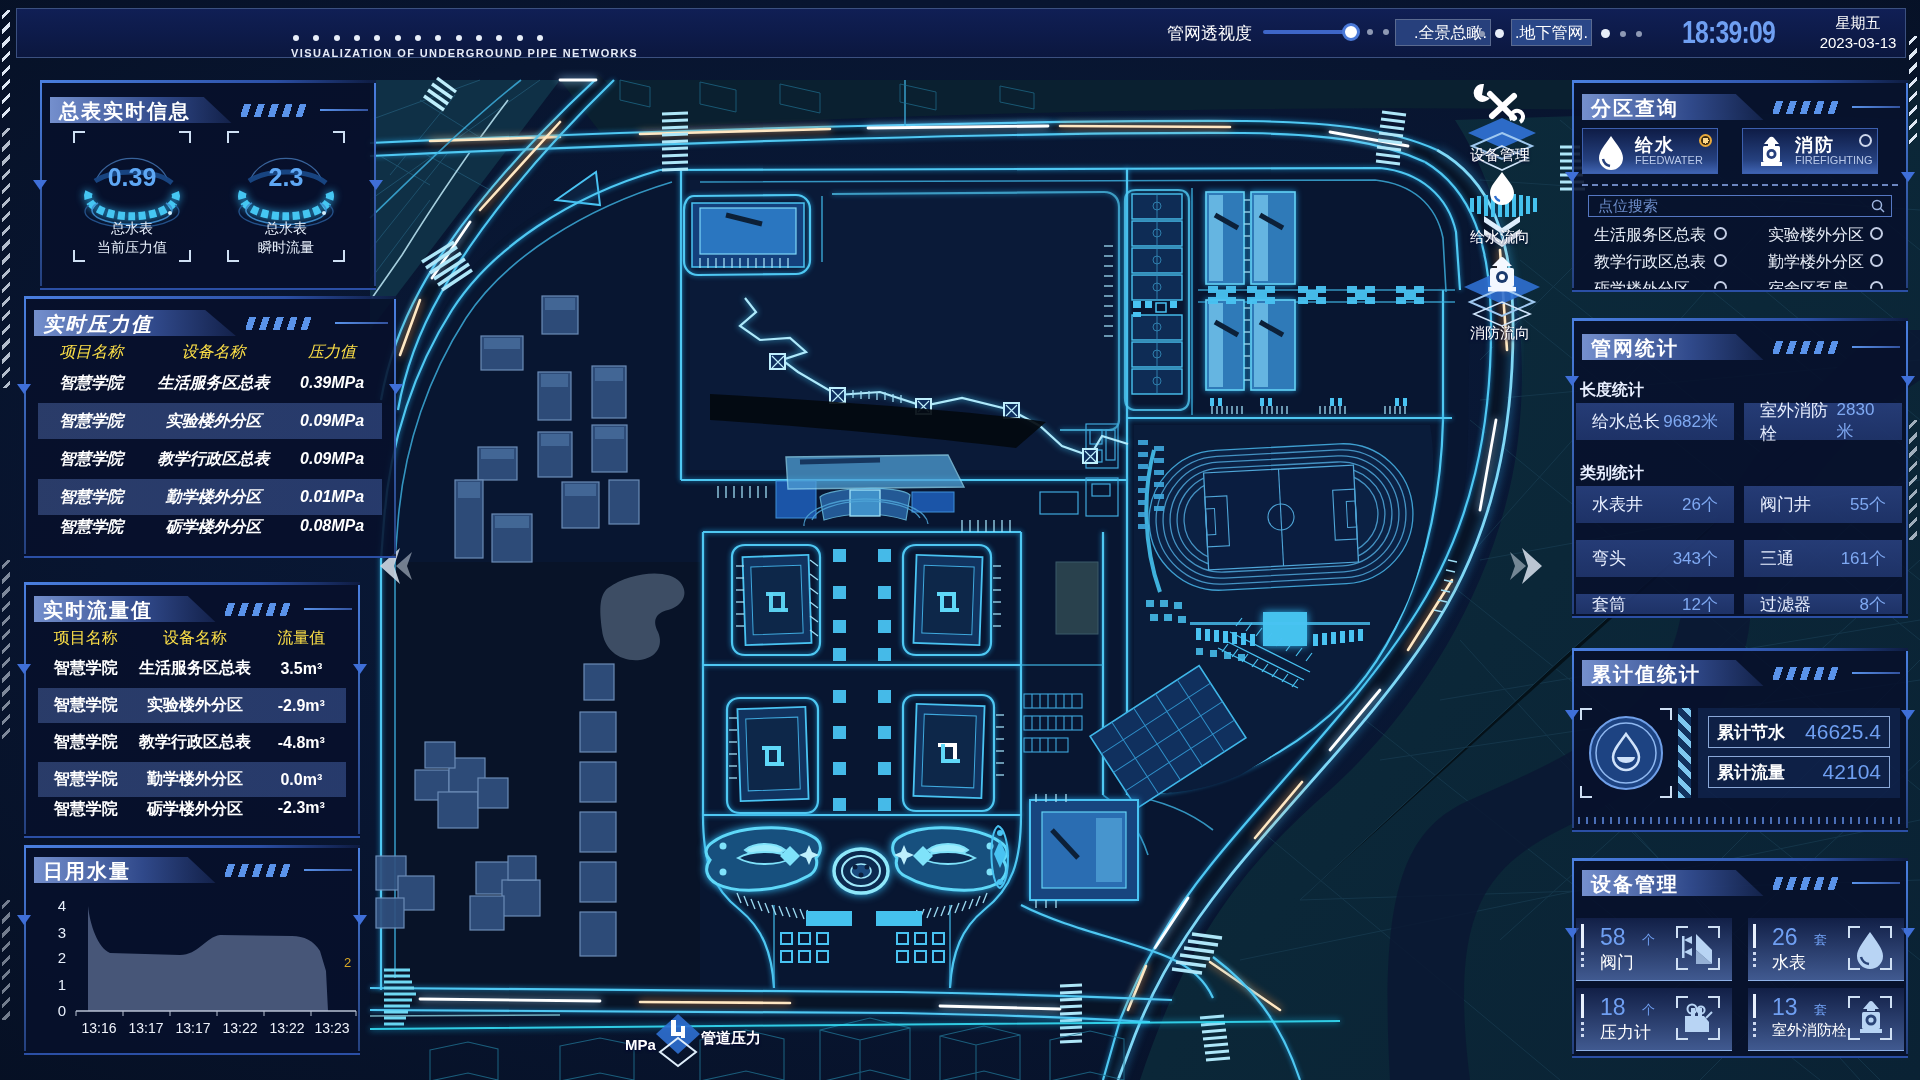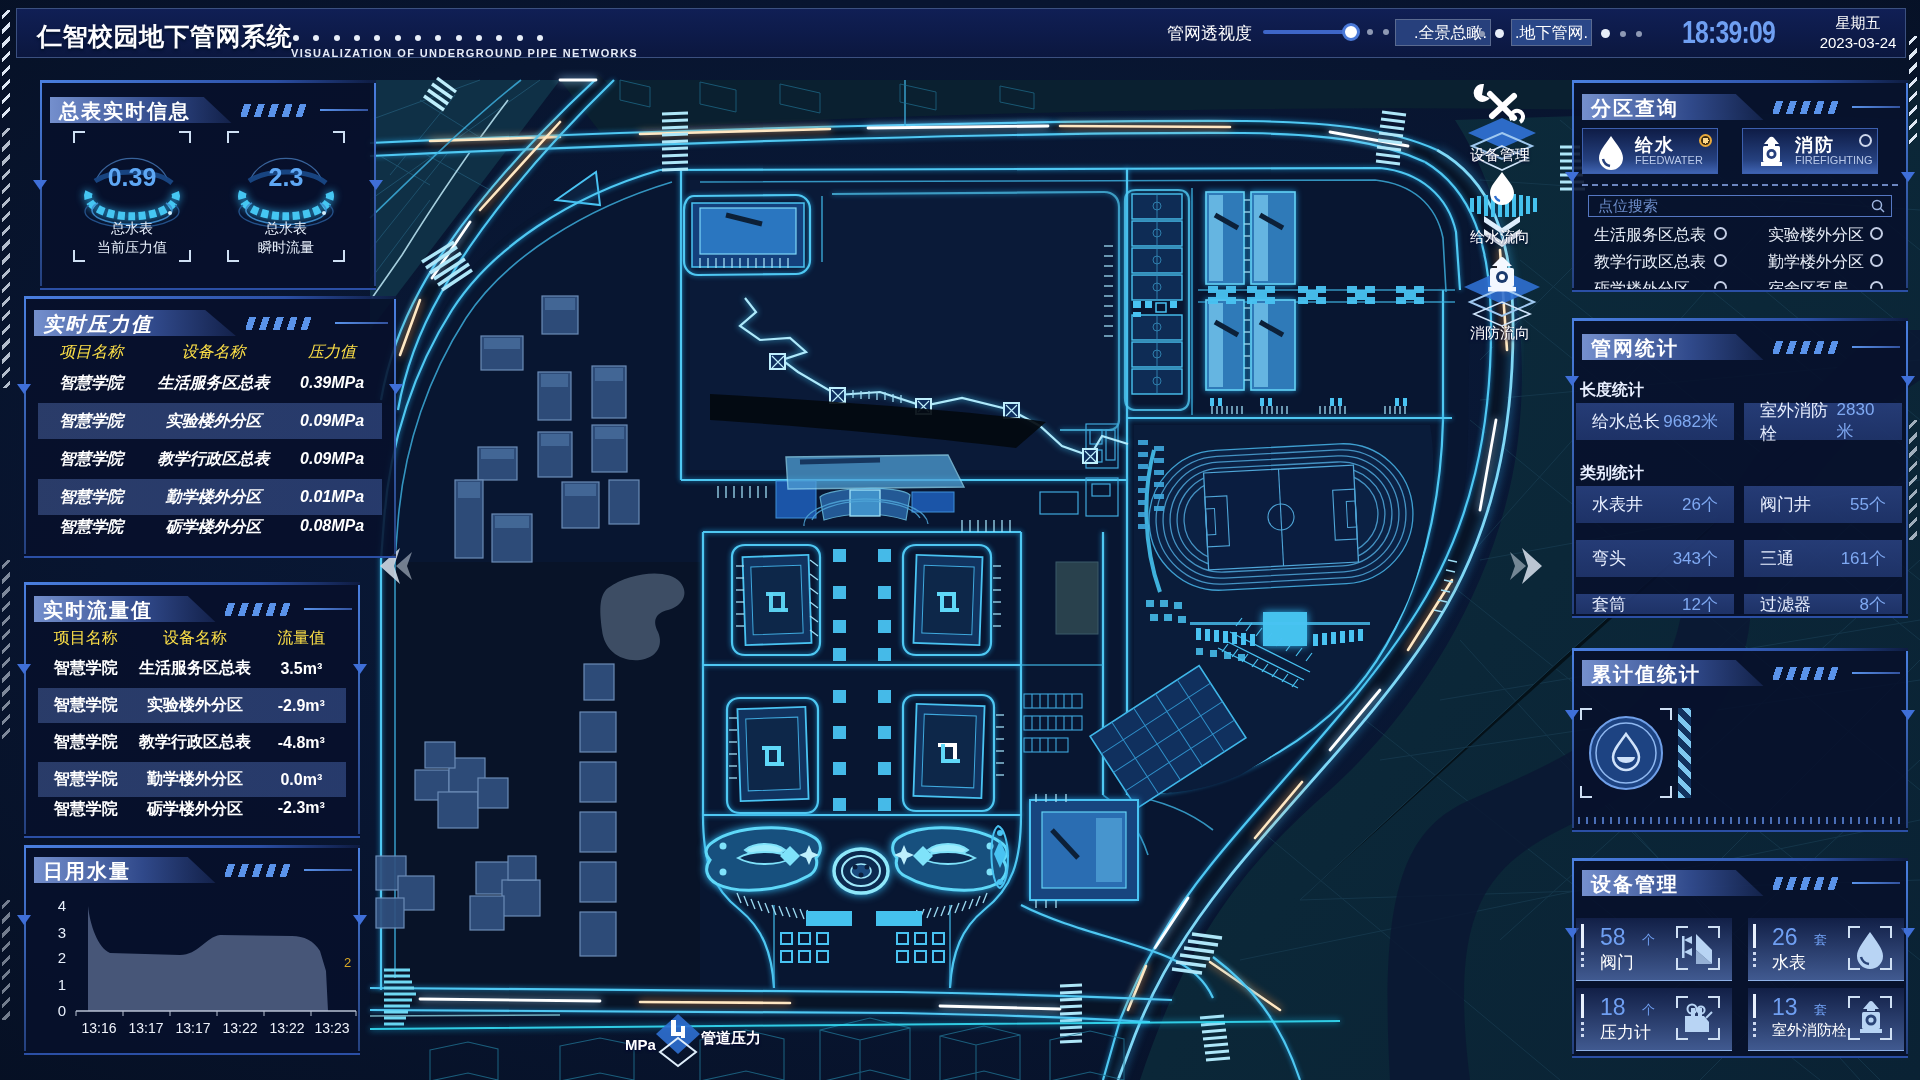--- a/index.html
+++ b/index.html
@@ -1014,21 +1014,20 @@
 </g>
 </g>
 </svg>
 
 <div class="maplabel" style="left:1470px;top:146px;">设备管理</div>
 <div class="maplabel" style="left:1470px;top:228px;">给水流向</div>
 <div class="maplabel" style="left:1470px;top:324px;">消防流向</div>
 
 <div class="header">
 
-  <div class="h-title">仁智校园地下管网系统</div>
 
   <div class="h-dots">
         <i></i>
         <i></i>
         <i></i>
         <i></i>
         <i></i>
         <i></i>
         <i></i>
         <i></i>
@@ -1061,21 +1060,21 @@
   <span class="gdots" style="position:absolute;left:1572px;top:20px;">
         <i class="b"></i>
         <i></i>
         <i></i>
       </span>
 
   <span class="clock" style="position:absolute;left:1665px;top:6px;">18:39:09</span>
 
   <span class="hdate" style="position:absolute;left:1798px;top:4px;width:86px;">
         <div class="wd">星期五</div>
-        <div class="dt">2023-03-24</div>
+        <div class="dt">2023-03-13</div>
       </span>
 </div>
 
 <div class="zig" style="left:2px;top:10px;height:110px;"></div>
 <div class="zig" style="left:2px;top:128px;height:260px;opacity:.8"></div>
 <div class="zig" style="left:2px;top:560px;height:180px;opacity:.55"></div>
 <div class="zig" style="left:2px;top:900px;height:120px;opacity:.5"></div>
 
 <div class="zig" style="right:3px;top:36px;height:110px;"></div>
 <div class="zig" style="right:3px;top:420px;height:120px;opacity:.7"></div>
@@ -1403,20 +1402,30 @@
       <circle cx="46" cy="45" r="36" fill="#2a5fb0" opacity=".65"></circle>
       <circle cx="46" cy="45" r="36" fill="none" stroke="#6f9fe8" stroke-width="2"></circle>
       <circle cx="46" cy="45" r="30" fill="none" stroke="#8fb8f0" stroke-width="1.5"></circle>
       <path d="M46,26 c7,10 13,16 13,23 a13,13 0 0 1 -26,0 c0,-7 6,-13 13,-23 Z" fill="none" stroke="#cfe2fa" stroke-width="2.5"></path>
       <path d="M37,49 a9,6 0 0 0 18,0 Z" fill="#cfe2fa"></path>
     </svg>
   </div>
 
   <div style="position:absolute;left:106px;top:60px;width:13px;height:90px;background:repeating-linear-gradient(45deg,#7fc8f0 0 5px,#12325e 5px 11px);"></div>
 
+  <div style="position:absolute;left:126px;top:60px;width:202px;height:90px;background:rgba(30,60,120,0.35);">
+    <div style="position:absolute;left:10px;top:8px;width:182px;height:32px;border:1.5px solid #8aa8d8;display:flex;justify-content:space-between;align-items:center;padding:0 8px;">
+      <span style="font-size:17px;color:#fff;font-weight:bold;">累计节水</span>
+          <span style="font-size:21px;color:#6f9ff2;">46625.4</span>
+    </div>
+    <div style="position:absolute;left:10px;top:48px;width:182px;height:32px;border:1.5px solid #8aa8d8;display:flex;justify-content:space-between;align-items:center;padding:0 8px;">
+      <span style="font-size:17px;color:#fff;font-weight:bold;">累计流量</span>
+          <span style="font-size:21px;color:#6f9ff2;">42104</span>
+    </div>
+  </div>
 
   <div style="position:absolute;left:6px;bottom:8px;width:322px;height:7px;background:repeating-linear-gradient(90deg,#4a6fb8 0 2px,transparent 2px 8px);"></div>
 </div>
 
 <div class="panel" style="left:1572px;top:858px;width:336px;height:200px;">
   <div class="p-top"></div>
       <div class="p-side" style="left:0"></div>
       <div class="p-side" style="right:0"></div>
       <div class="p-bot"></div>
   <div class="p-arrow" style="left:-7px;top:70px"></div>

